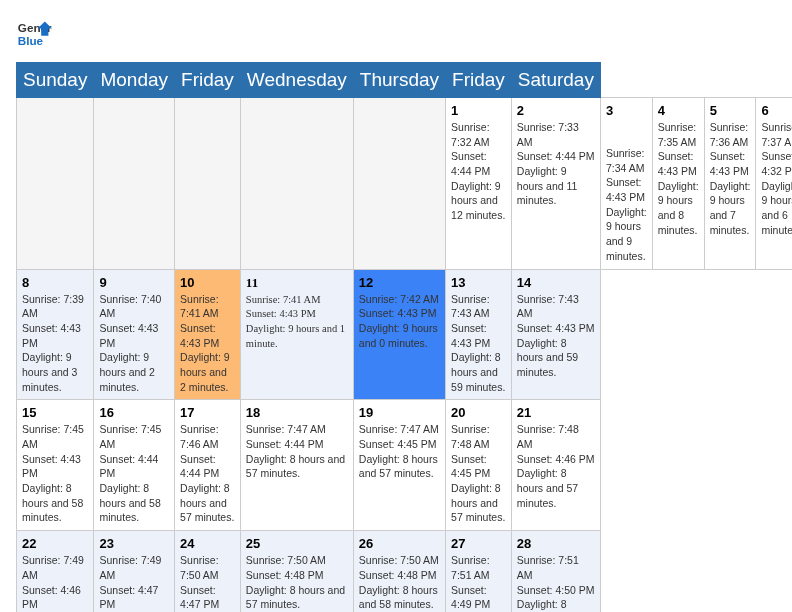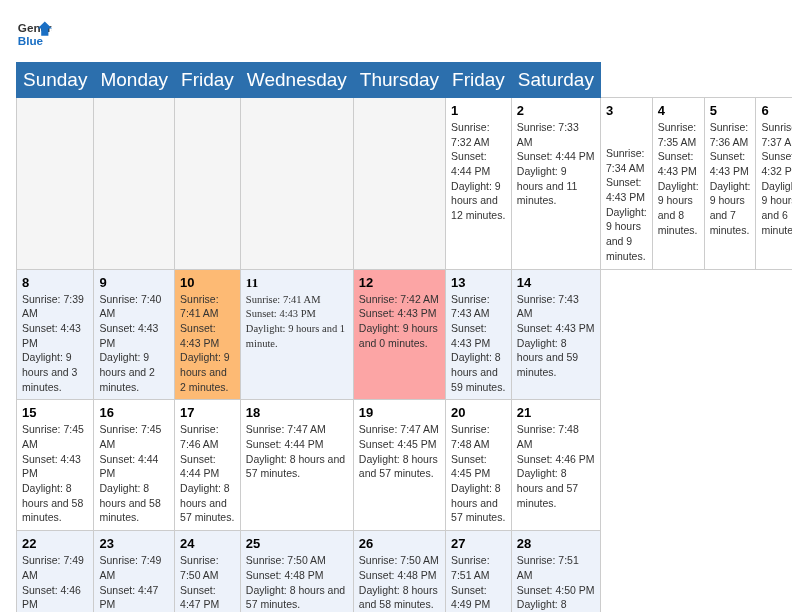--- a/index.html
+++ b/index.html
@@ -177,21 +177,21 @@
           <div class="day-info" style="white-space: pre-line;">Sunrise: 7:41 AM
 Sunset: 4:43 PM
 Daylight: 9 hours and 2 minutes.</div>
         </td>
         <td style="background: rgb(237, 242, 250); font-family: Liberation Serif, serif;">
           <span class="day-num">11</span>
           <div class="day-info" style="white-space: pre-line;">Sunrise: 7:41 AM
 Sunset: 4:43 PM
 Daylight: 9 hours and 1 minute.</div>
         </td>
-        <td style="background: #fca5a5;">
+        <td style="background: #3b82f6;">
           <span class="day-num">12</span>
           <div class="day-info" style="white-space: pre-line;">Sunrise: 7:42 AM
 Sunset: 4:43 PM
 Daylight: 9 hours and 0 minutes.</div>
         </td>
         <td style="background: rgb(237, 242, 250);">
           <span class="day-num">13</span>
           <div class="day-info" style="white-space: pre-line;">Sunrise: 7:43 AM
 Sunset: 4:43 PM
 Daylight: 8 hours and 59 minutes.</div>

